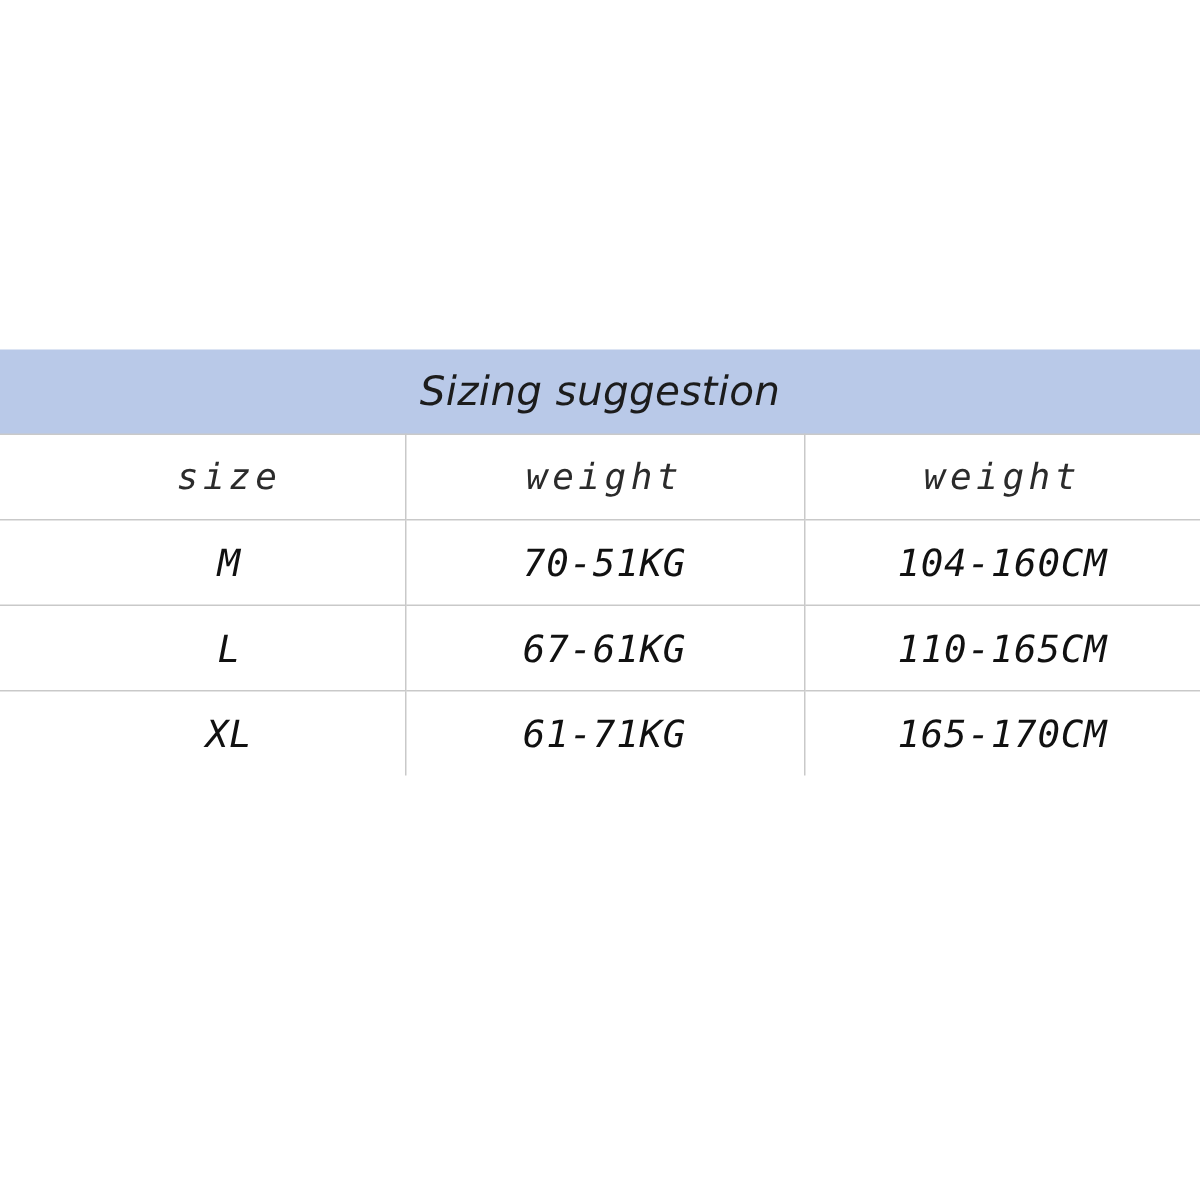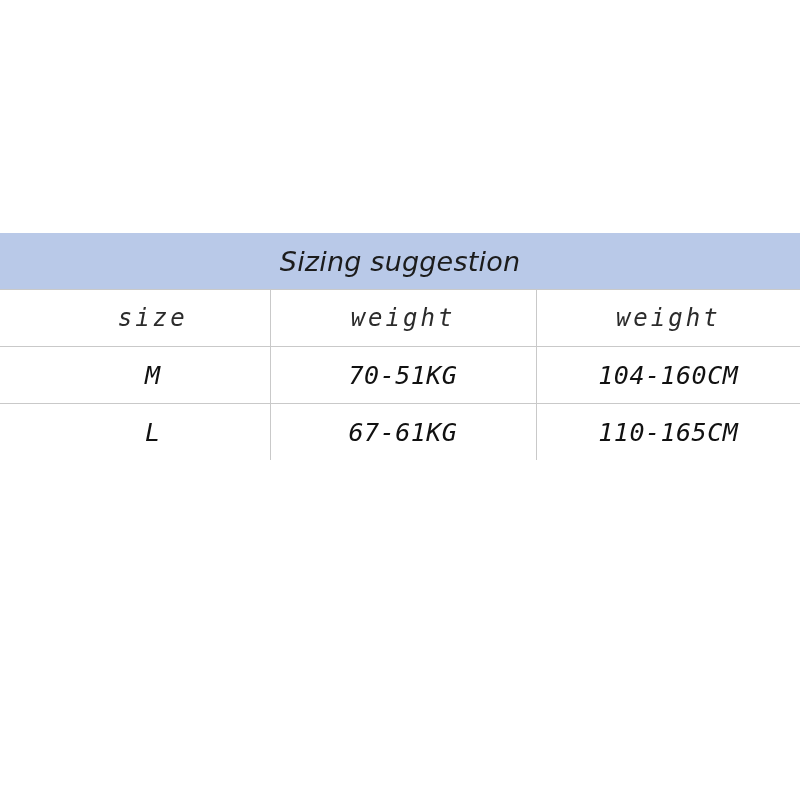--- a/index.html
+++ b/index.html
@@ -94,16 +94,21 @@
       <tr class="data-row">
         <td>M</td>
         <td>70-51KG</td>
         <td>104-160CM</td>
       </tr>
       <tr class="data-row">
         <td>L</td>
         <td>67-61KG</td>
         <td>110-165CM</td>
       </tr>
+      <tr class="data-row">
+        <td>XL</td>
+        <td>61-71KG</td>
+        <td>165-170CM</td>
+      </tr>
     </tbody>
   </table>
 
 </div>
 
 </body></html>

